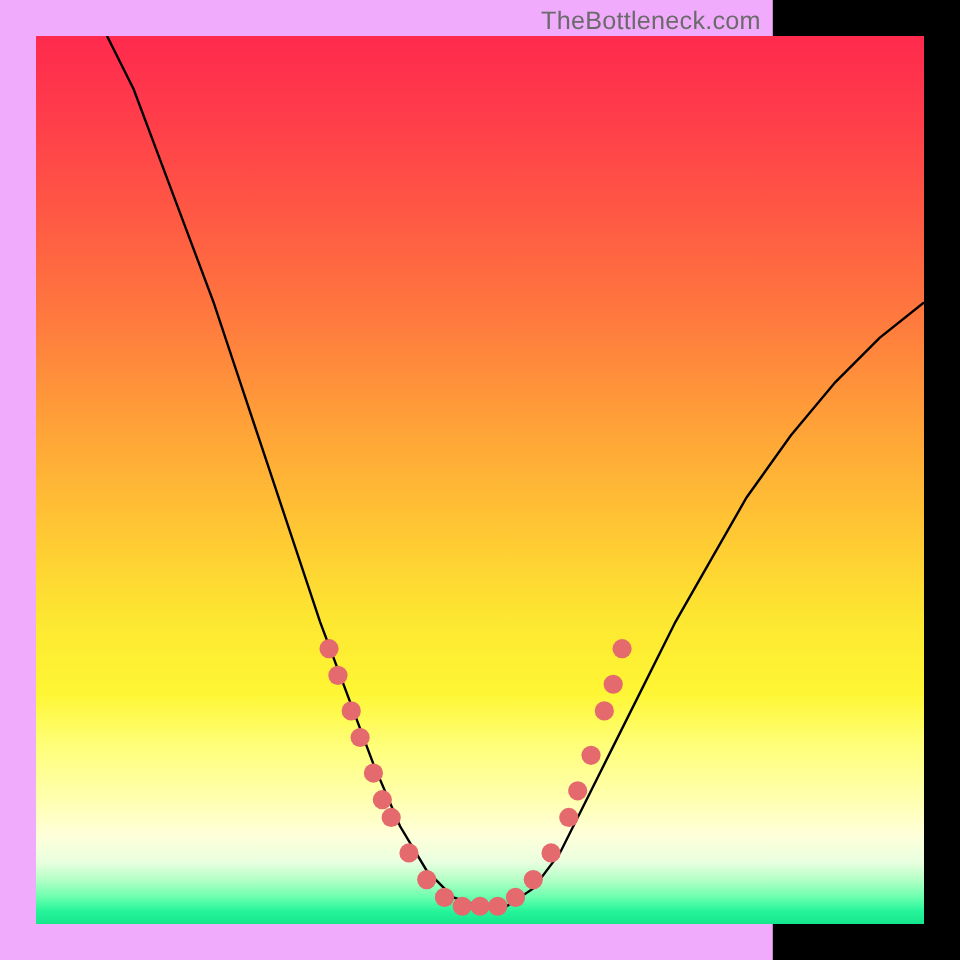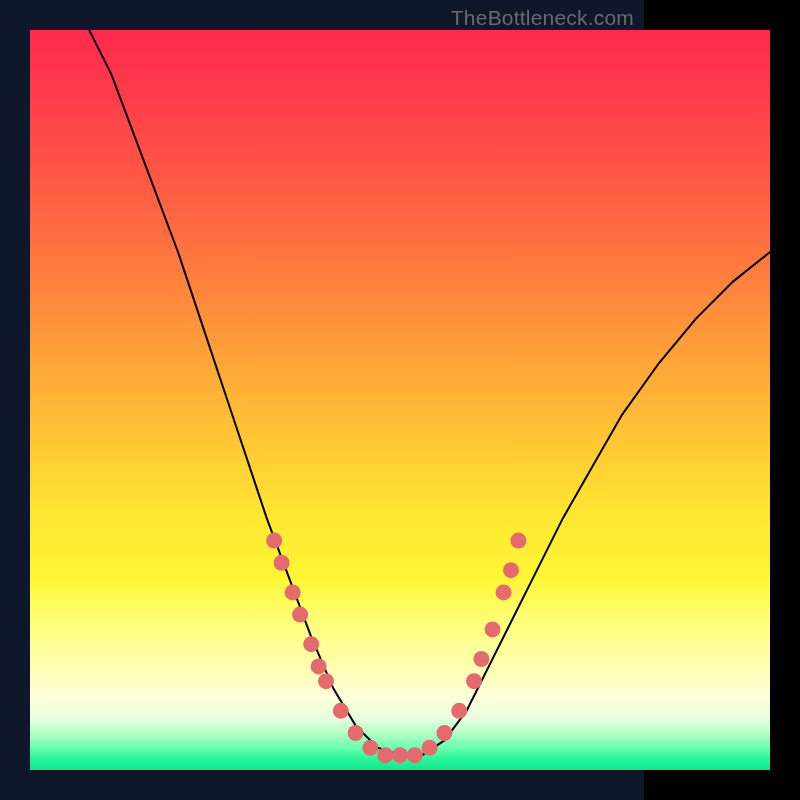--- a/index.html
+++ b/index.html
@@ -10,21 +10,21 @@
     background: #000;
     overflow: hidden;
     font-family: Arial, Helvetica, sans-serif;
   }
   .frame {
     position: absolute;
     left: 0;
     top: 0;
     width: 644px;
     height: 800px;
-    background: #0f172a;
+    background: #f0abfc;
   }
   .plot {
     position: absolute;
     left: 30px;
     top: 30px;
     width: 740px;
     height: 740px;
     
     background: linear-gradient(
       to bottom,

